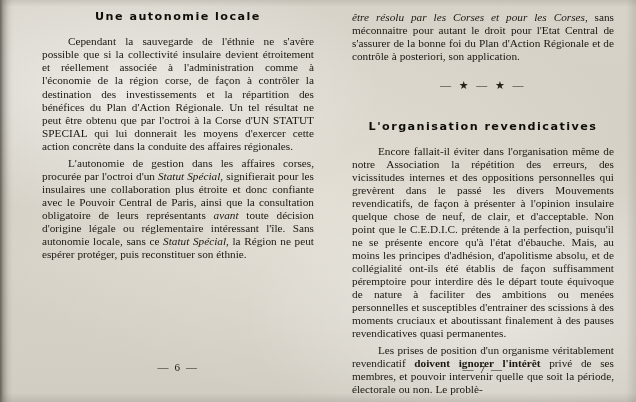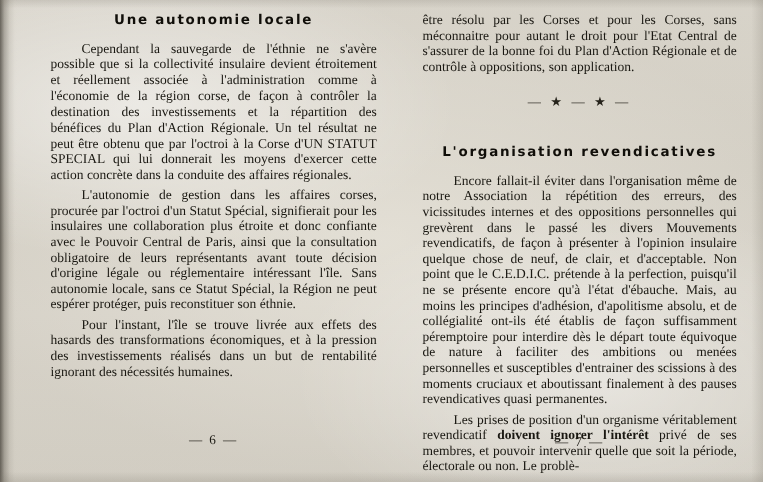--- a/index.html
+++ b/index.html
@@ -91,21 +91,21 @@
     font-size: 11.25px;
     line-height: 13.05px;
     text-align: justify;
     text-indent: 26px;
     color: #1a1812;
     word-spacing: 0.1px;
   }
   p.body-par + p.body-par { margin-top: 4px; }
   p.no-indent { text-indent: 0; }
 
-  .it { }
+  .it { font-style: italic; }
   .bd { font-weight: bold; }
 
   .star-divider {
     text-align: center;
     font-size: 11px;
     line-height: 1;
     color: #26231b;
     letter-spacing: 2.5px;
     padding-top: 17px;
     padding-bottom: 16px;
@@ -133,29 +133,28 @@
   <div id="paper-texture"></div>
 
   <div class="column" id="column-left">
 
     <h2 class="section-heading" id="heading-autonomie">Une autonomie locale</h2>
 
     <p class="body-par"><span>Cependant la sauvegarde de l'éthnie ne s'avère possible que si la collectivité insulaire devient étroitement et réellement associée à l'administration comme à l'économie de la région corse, de façon à contrôler la destination des investissements et la répartition des bénéfices du Plan d'Action Régionale. Un tel résultat ne peut être obtenu que par l'octroi à la Corse d'UN STATUT SPECIAL qui lui donnerait les moyens d'exercer cette action concrète dans la conduite des affaires régionales.</span></p>
 
     <p class="body-par"><span>L'autonomie de gestion dans les affaires corses, procurée par l'octroi d'un </span><span class="it">Statut Spécial</span><span>, signifierait pour les insulaires une collaboration plus étroite et donc confiante avec le Pouvoir Central de Paris, ainsi que la consultation obligatoire de leurs représentants </span><span class="it">avant</span><span> toute décision d'origine légale ou réglementaire intéressant l'île. Sans autonomie locale, sans ce </span><span class="it">Statut Spécial</span><span>, la Région ne peut espérer protéger, puis reconstituer son éthnie.</span></p>
 
-    <p class="body-par"><span>Pour l'instant, l'île se trouve livrée aux effets des hasards des transformations économiques, et à la pression des investissements réalisés dans un but de rentabilité ignorant des nécessités humaines.</span></p>
 
 
     <div class="folio" id="folio-left">— 6 —</div>
   </div>
 
   <div class="column" id="column-right">
 
-    <p class="body-par no-indent" style="padding-top:11px;"><span class="it">être résolu par les Corses et pour les Corses</span><span>, sans méconnaitre pour autant le droit pour l'Etat Central de s'assurer de la bonne foi du Plan d'Action Régionale et de contrôle à oppositions, son application.</span></p>
+    <p class="body-par no-indent" style="padding-top:11px;"><span class="it">être résolu par les Corses et pour les Corses</span><span>, sans méconnaitre pour autant le droit pour l'Etat Central de s'assurer de la bonne foi du Plan d'Action Régionale et de contrôle à posteriori, son application.</span></p>
 
     <div class="star-divider">— ★ — ★ —</div>
 
 
     <h2 class="section-heading" id="heading-organisation">L'organisation revendicatives</h2>
 
     <p class="body-par"><span>Encore fallait-il éviter dans l'organisation même de notre Association la répétition des erreurs, des vicissitudes internes et des oppositions personnelles qui grevèrent dans le passé les divers Mouvements revendicatifs, de façon à présenter à l'opinion insulaire quelque chose de neuf, de clair, et d'acceptable. Non point que le C.E.D.I.C. prétende à la perfection, puisqu'il ne se présente encore qu'à l'état d'ébauche. Mais, au moins les principes d'adhésion, d'apolitisme absolu, et de collégialité ont-ils été établis de façon suffisamment péremptoire pour interdire dès le départ toute équivoque de nature à faciliter des ambitions ou menées personnelles et susceptibles d'entrainer des scissions à des moments cruciaux et aboutissant finalement à des pauses revendicatives quasi permanentes.</span></p>
 
     <p class="body-par"><span>Les prises de position d'un organisme véritablement revendicatif </span><span class="bd">doivent ignorer l'intérêt</span><span> privé de ses membres, et pouvoir intervenir quelle que soit la période, électorale ou non. Le problè-</span></p>
 

